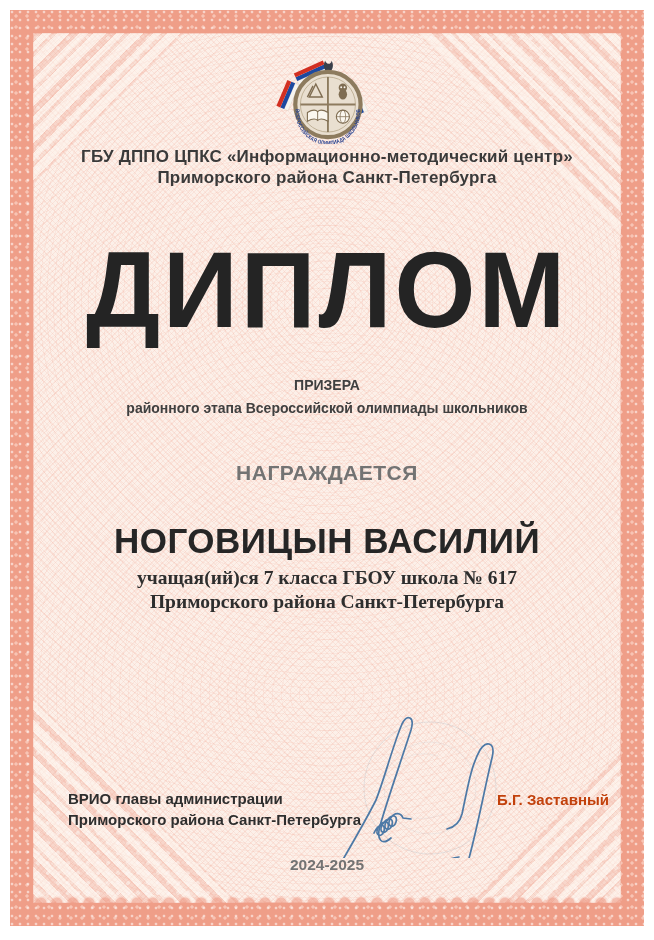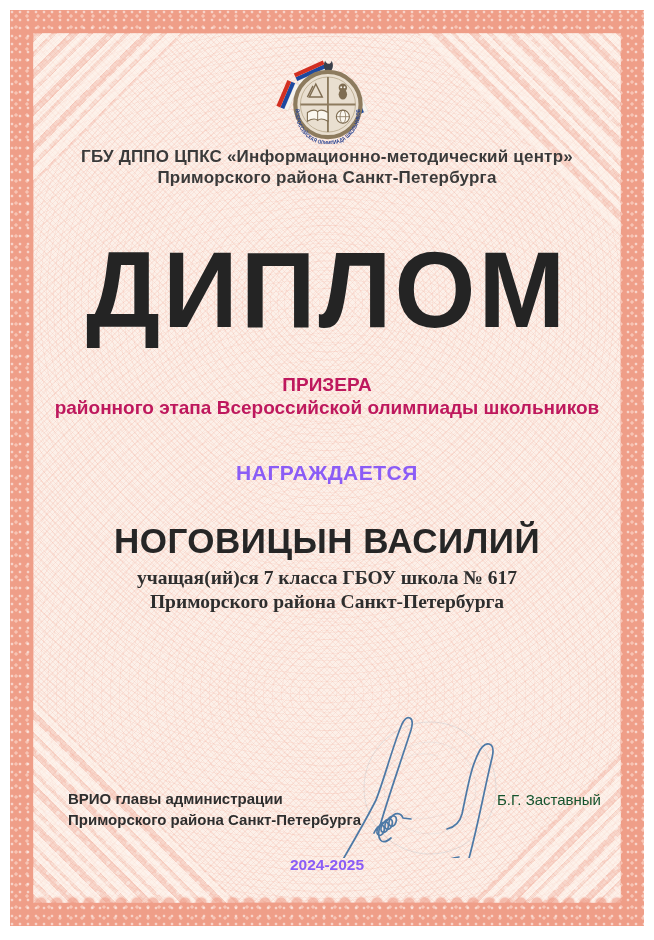--- a/index.html
+++ b/index.html
@@ -35,31 +35,31 @@
   .corner.br{right:0;bottom:0;width:150px;height:150px;clip-path:polygon(100% 100%,100% 0,0 100%);
     background:repeating-linear-gradient(135deg, rgba(240,158,136,.55) 0 7px, rgba(253,243,236,.95) 7px 13px, rgba(240,158,136,.35) 13px 17px, rgba(253,243,236,.95) 17px 26px);}
   .dots-overlay{position:absolute;inset:0;pointer-events:none;
     background-image:radial-gradient(circle at 5px 5px, rgba(255,255,255,.5) 1.6px, transparent 2.2px);
     background-size:10px 10px;}
   .scallop{
     position:absolute;left:0;right:0;bottom:0;height:15px;
     background-image:radial-gradient(circle at 8px 15px, rgba(238,150,128,.55) 5px, rgba(238,150,128,.18) 6px, transparent 7.5px);
     background-size:16px 15px;background-repeat:repeat-x;
   }
-  .txt{position:absolute;left:0;width:100%;text-align:center;color:#8b5cf6;font-weight:bold;}
+  .txt{position:absolute;left:0;width:100%;text-align:center;color:#737373;font-weight:bold;}
   .header-block{top:146px;font-size:17px;line-height:21px;color:#3a3a3a;letter-spacing:.2px;}
   .big-title{top:230px;font-size:104px;letter-spacing:3px;line-height:1.1;color:#242424;
     transform:scaleY(1.04);transform-origin:top center;}
-  .award-block{top:374px;font-size:19px;line-height:22.5px;color:#be185d;}
+  .award-block{top:374px;font-size:14px;line-height:22.5px;color:#404040;}
   .awarded{top:461px;font-size:21px;letter-spacing:.5px;}
   .recipient-name{top:521px;font-size:35px;letter-spacing:.5px;color:#262626;}
   .recipient-details{top:566px;font-size:19.5px;line-height:23.5px;color:#2e2e2e;font-family:Liberation Serif, serif;}
   .sig-left{position:absolute;left:68px;top:789px;font-size:15px;line-height:20.5px;
     font-weight:bold;color:#2e2e2e;text-align:left;}
-  .sig-right{position:absolute;left:497px;top:791px;font-size:15px;font-weight:normal;color:#14532d;}
+  .sig-right{position:absolute;left:497px;top:791px;font-size:15px;font-weight:bold;color:#c2410c;}
   .sig-art{position:absolute;left:318px;top:706px;width:195px;height:152px;}
   .year{top:856px;font-size:15.5px;}
   .logo{position:absolute;left:257px;top:52px;width:140px;height:92px;}
 </style>
 </head>
 <body>
 
 <div class="paper">
   <div class="field">
     <div class="corner tl">

